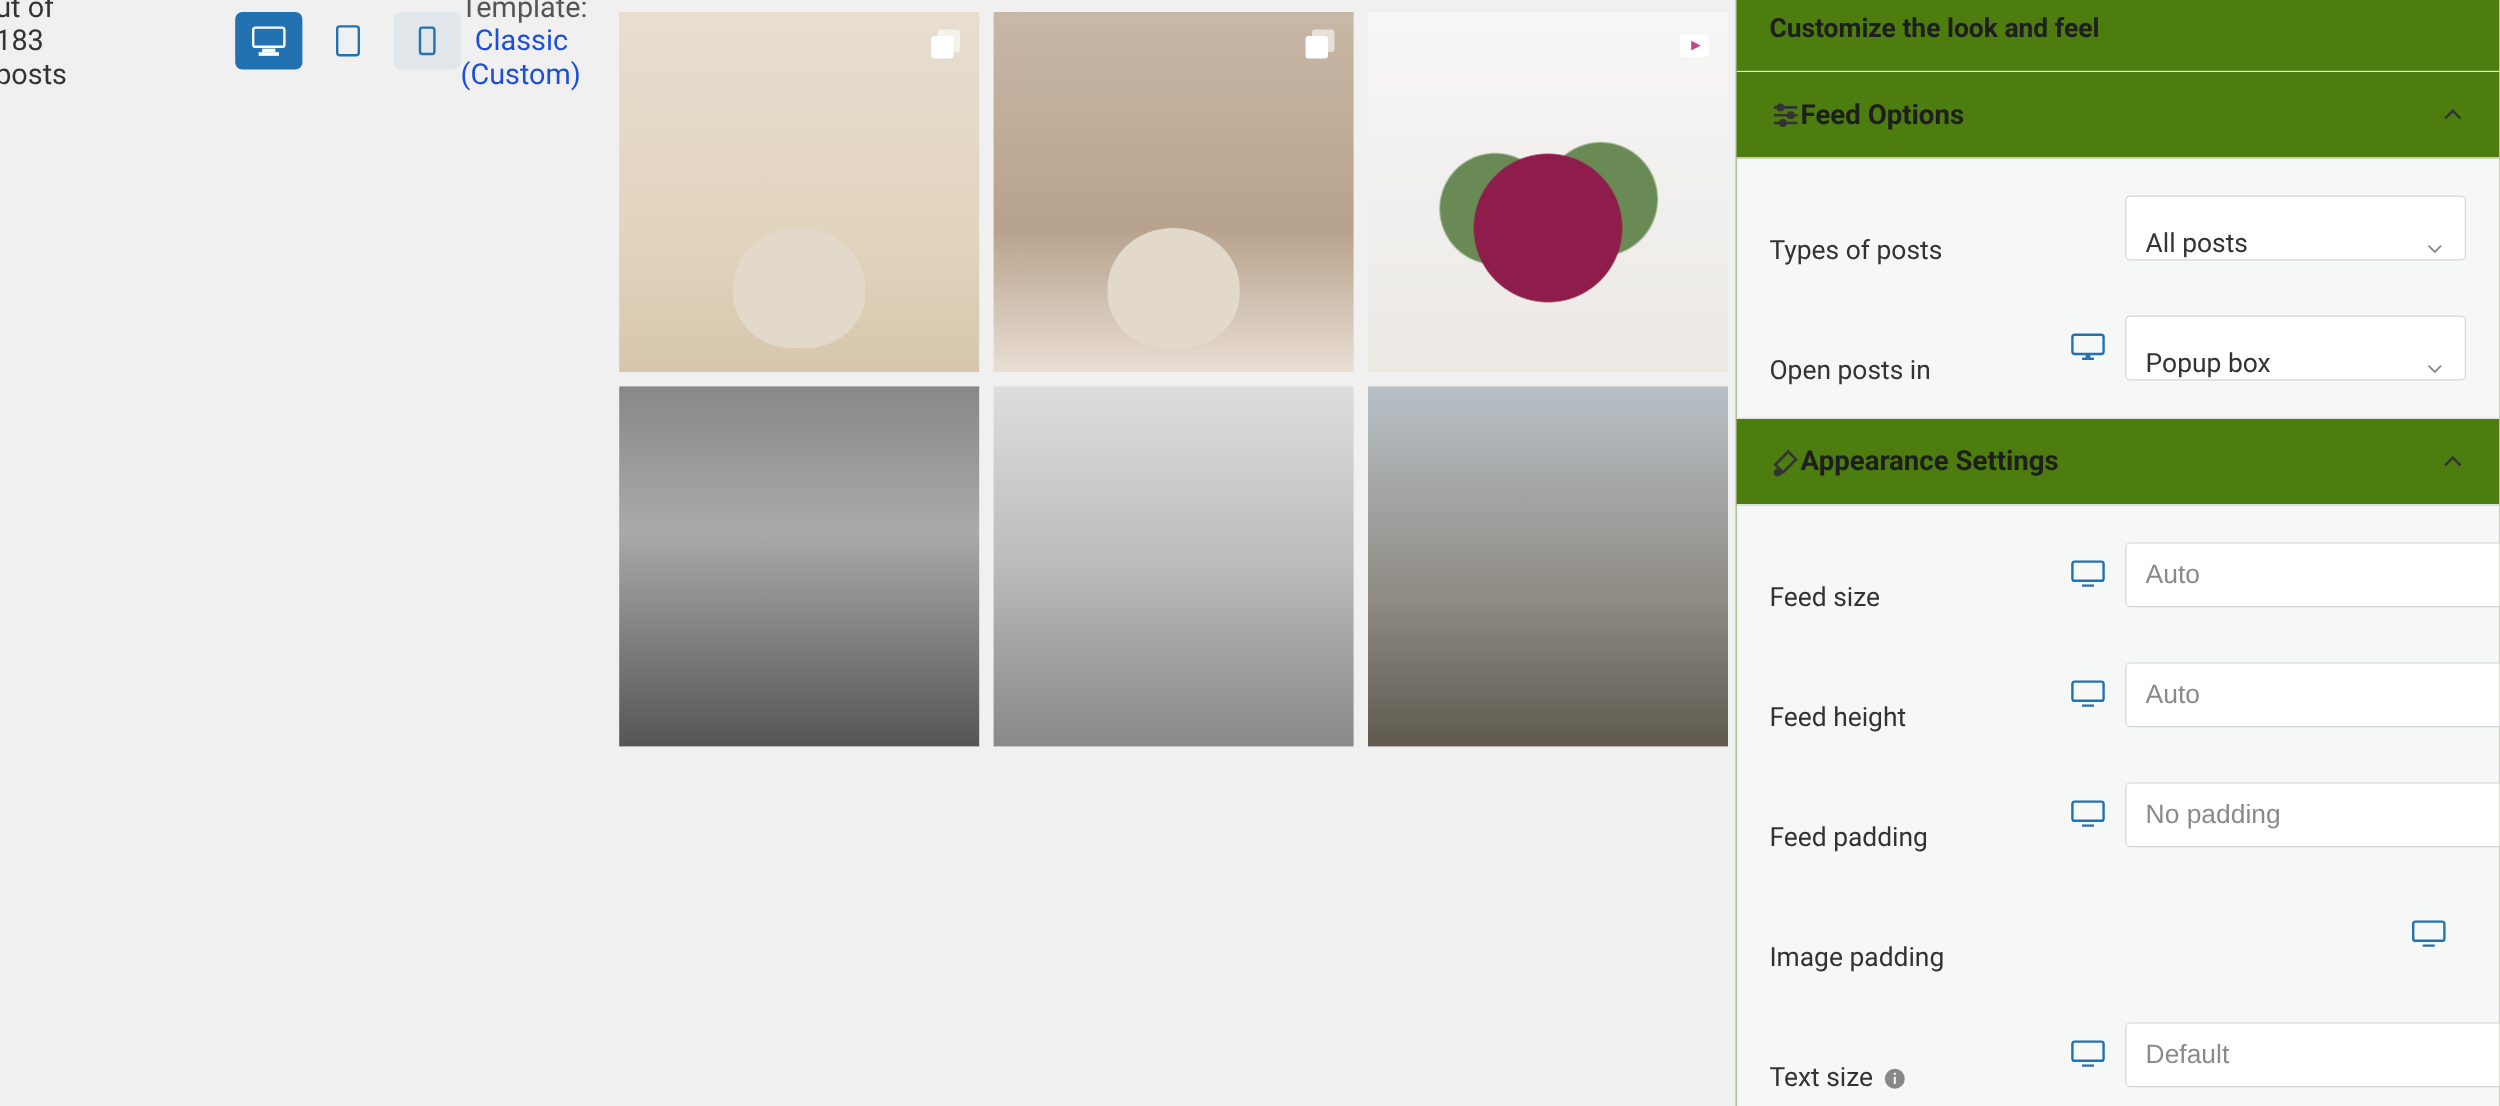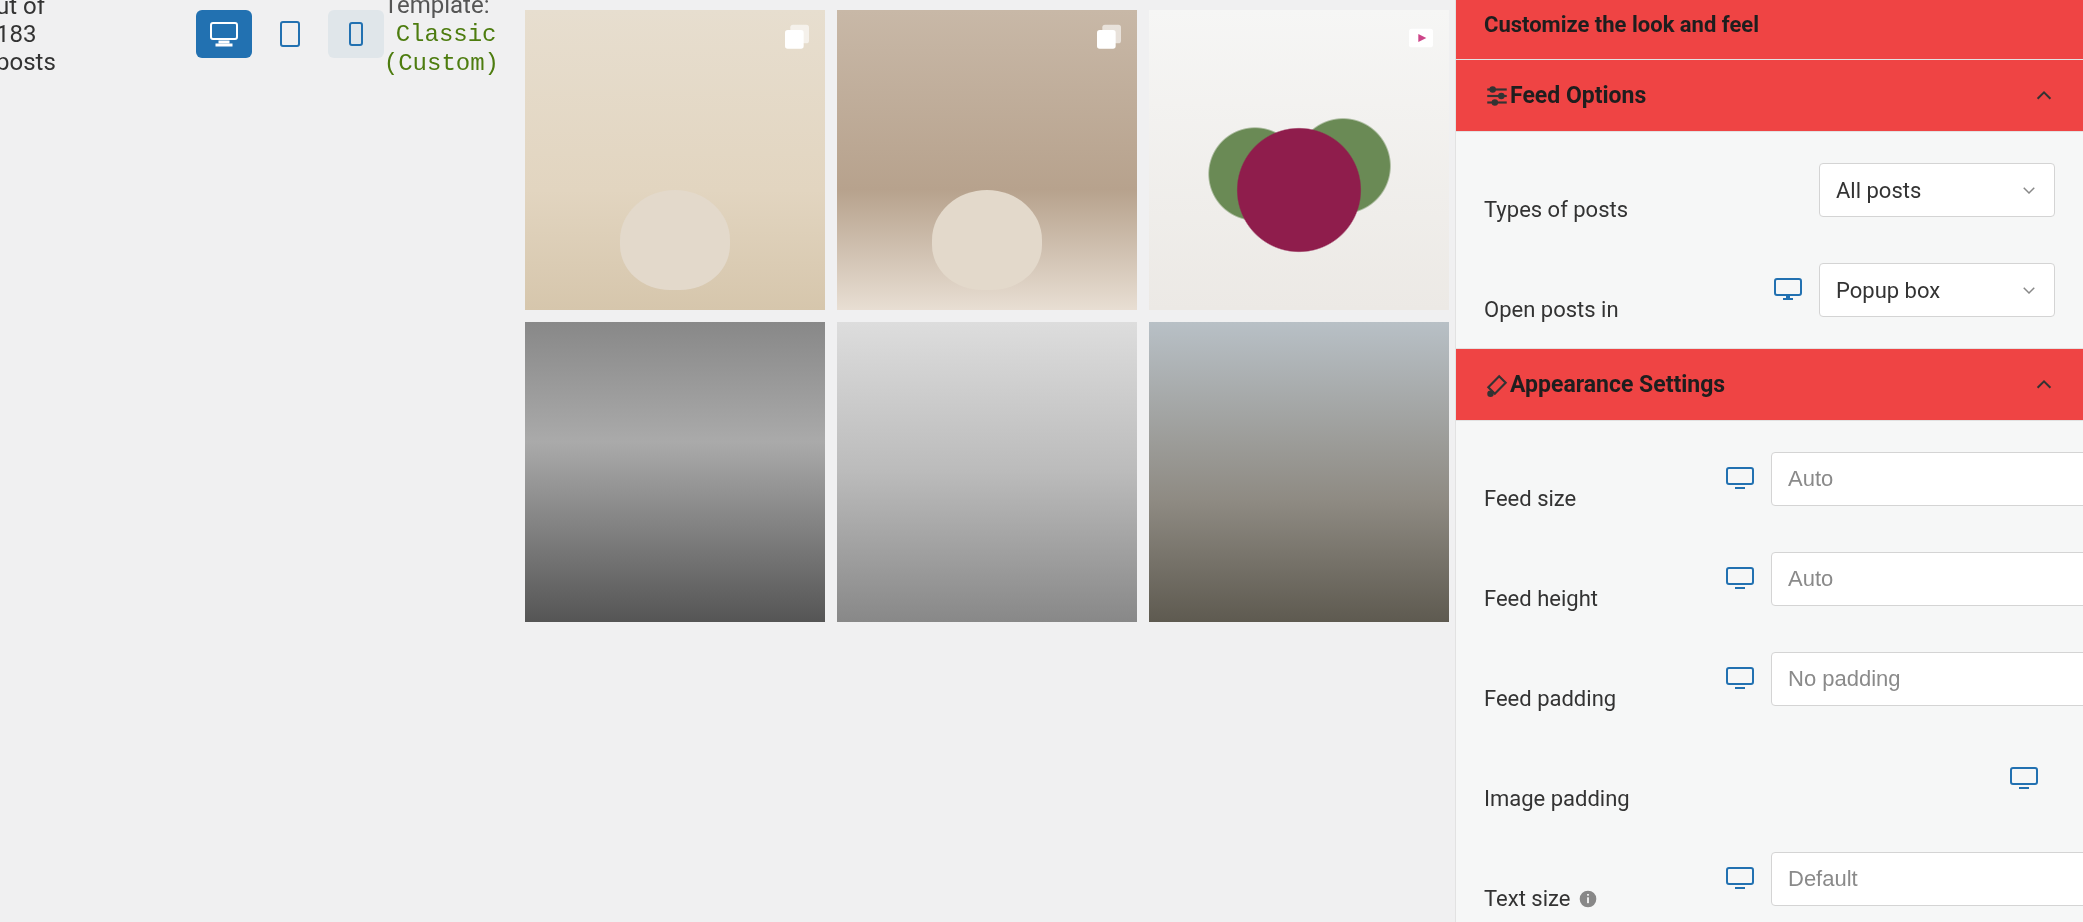--- a/index.html
+++ b/index.html
@@ -53,21 +53,21 @@
     background: #2271b1;
   }
   .device-btn.active svg { fill: #fff; stroke: #fff; }
   .device-btn svg { fill: #2271b1; stroke: #2271b1; }
   .device-btn.mobilebg { background: #e0e6ea; }
 
   .template-area {
     font-size: 24px;
     color: #555;
   }
-  .template-area .link { color: #4d7c0f; font-family: Liberation Mono, monospace; }
+  .template-area .link { color: #1d4ed8; }
 
   .grid-wrap {
     padding: 0 6px;
   }
   .grid {
     display: grid;
     grid-template-columns: repeat(3, 300px);
     grid-auto-rows: 300px;
     gap: 12px;
   }
@@ -109,21 +109,21 @@
     width:220px; height:160px;
     background: radial-gradient(circle at 50% 50%, #8f1d4c 0 45%, transparent 46%),
                 radial-gradient(circle at 30% 40%, #6a8a55 0 25%, transparent 26%),
                 radial-gradient(circle at 70% 35%, #6a8a55 0 25%, transparent 26%);
     border-radius:40%;
   }
 
   
   .sidebar {
     width: 659px;
-    background: #ef4444;
+    background: #4d7c0f;
     border-left: 1px solid #e2e2e2;
     display: flex;
     flex-direction: column;
     overflow: hidden;
   }
   .panel-title {
     padding: 12px 28px 22px 28px;
     font-size: 22px;
     font-weight: 700;
     color: #1e1e1e;
@@ -171,26 +171,26 @@
     gap:8px;
     margin-top:39px;
   }
   .row-label .info-icon { width:20px; height:20px; fill:#888; }
   .device-ind {
     width: 30px; height: 30px; margin-right: 16px;
     fill:none; stroke:#2271b1; stroke-width:2;
   }
   .select {
     height: 54px;
-    width: 236px;
+    width: 284px;
     border: 1px solid #d4d4d4;
     border-radius: 4px;
     background:#fff;
     display:flex;
-    align-items:center;
+    align-items:flex-end;
     padding: 0 16px;
     font-size: 22px;
     color:#333;
     justify-content:space-between;
     cursor:pointer;
   }
   .select .chev { width:18px;height:18px; fill:none; stroke:#888; stroke-width:2;}
 
   .input-row {
     display:flex;

